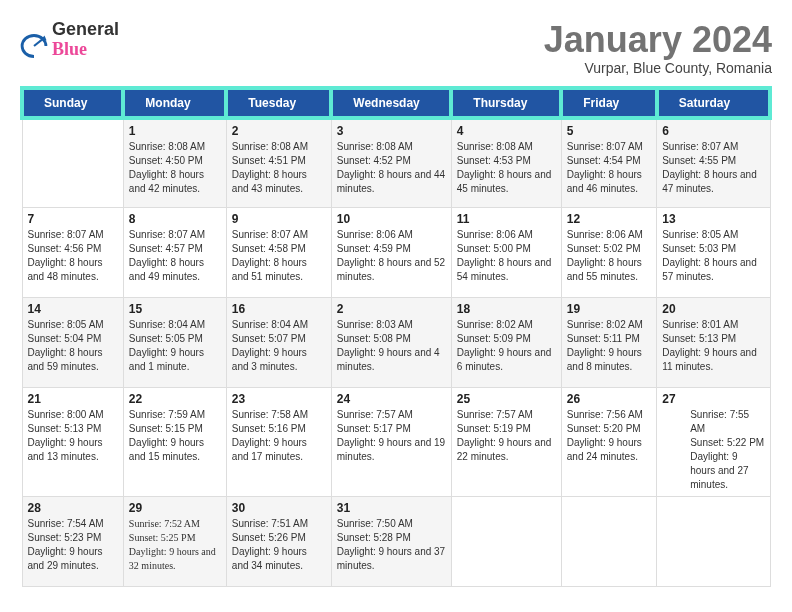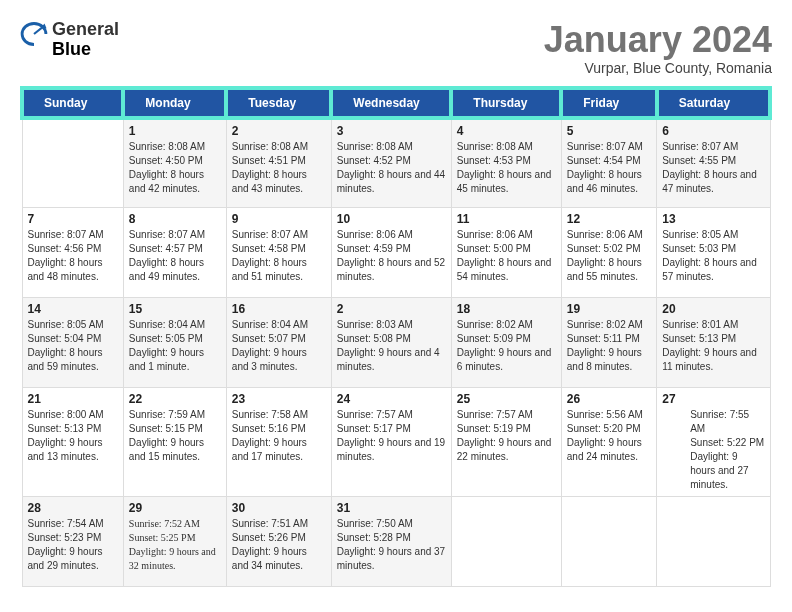--- a/index.html
+++ b/index.html
@@ -11,30 +11,30 @@
       padding: 20px;
     }
     .header {
       display: flex;
       justify-content: space-between;
       align-items: flex-start;
       margin-bottom: 10px;
     }
     .logo {
       display: flex;
-      align-items: flex-start;
+      align-items: flex-end;
       gap: 4px;
     }
     .logo-text {
       font-size: 18px;
       font-weight: bold;
       line-height: 1.1;
     }
     .logo-general { color: #333; }
-    .logo-blue { color: #000000; }
+    .logo-blue { color: #ec4899; font-family: Liberation Serif, serif; }
     .logo-icon {
       width: 28px;
       height: 28px;
     }
     .title-block {
       text-align: right;
     }
     .month-title {
       font-size: 36px;
       font-weight: bold;
@@ -283,21 +283,21 @@
 Daylight: 9 hours and 19 minutes.</div>
         </td>
         <td>
           <span class="day-number">25</span>
           <div class="day-info" style="white-space: pre-line;">Sunrise: 7:57 AM
 Sunset: 5:19 PM
 Daylight: 9 hours and 22 minutes.</div>
         </td>
         <td>
           <span class="day-number">26</span>
-          <div class="day-info" style="white-space: pre-line;">Sunrise: 5:56 AM
+          <div class="day-info" style="white-space: pre-line;">Sunrise: 7:56 AM
 Sunset: 5:20 PM
 Daylight: 9 hours and 24 minutes.</div>
         </td>
         <td>
           <span class="day-number">27</span>
           <div class="day-info" style="white-space: pre-line; margin-left: 28px;">Sunrise: 7:55 AM
 Sunset: 5:22 PM
 Daylight: 9 hours and 27 minutes.</div>
         </td>
       </tr>

